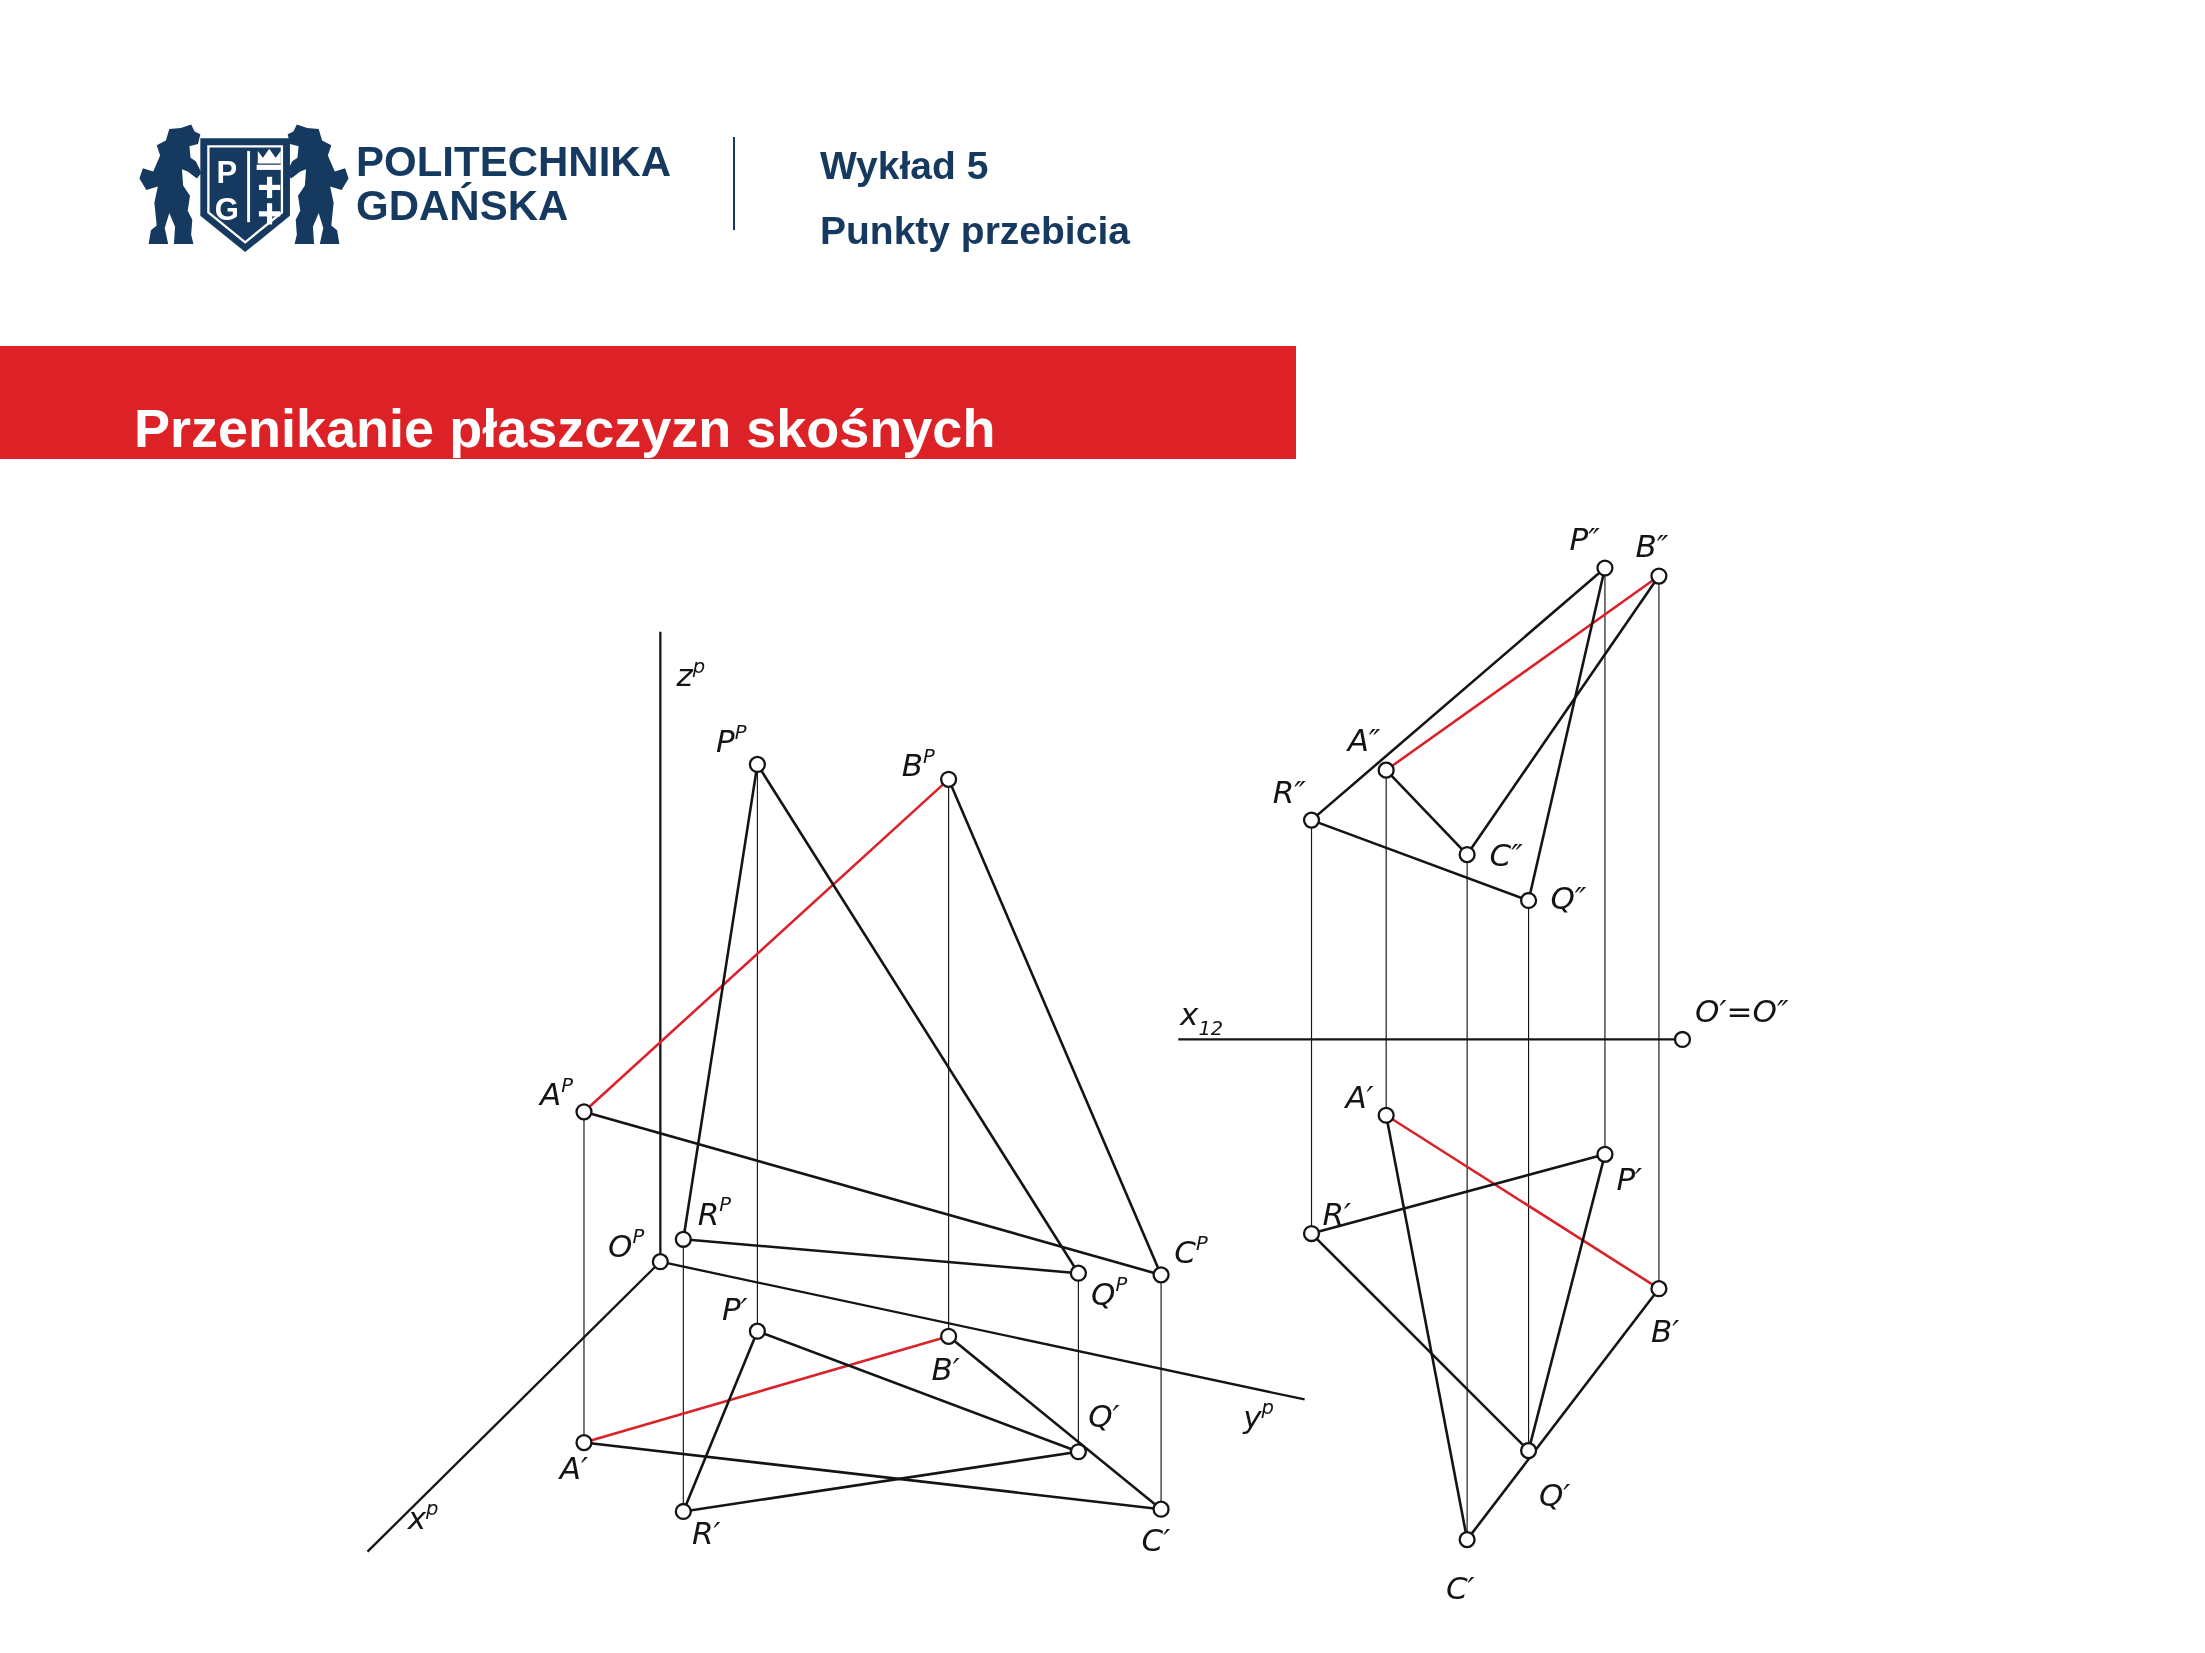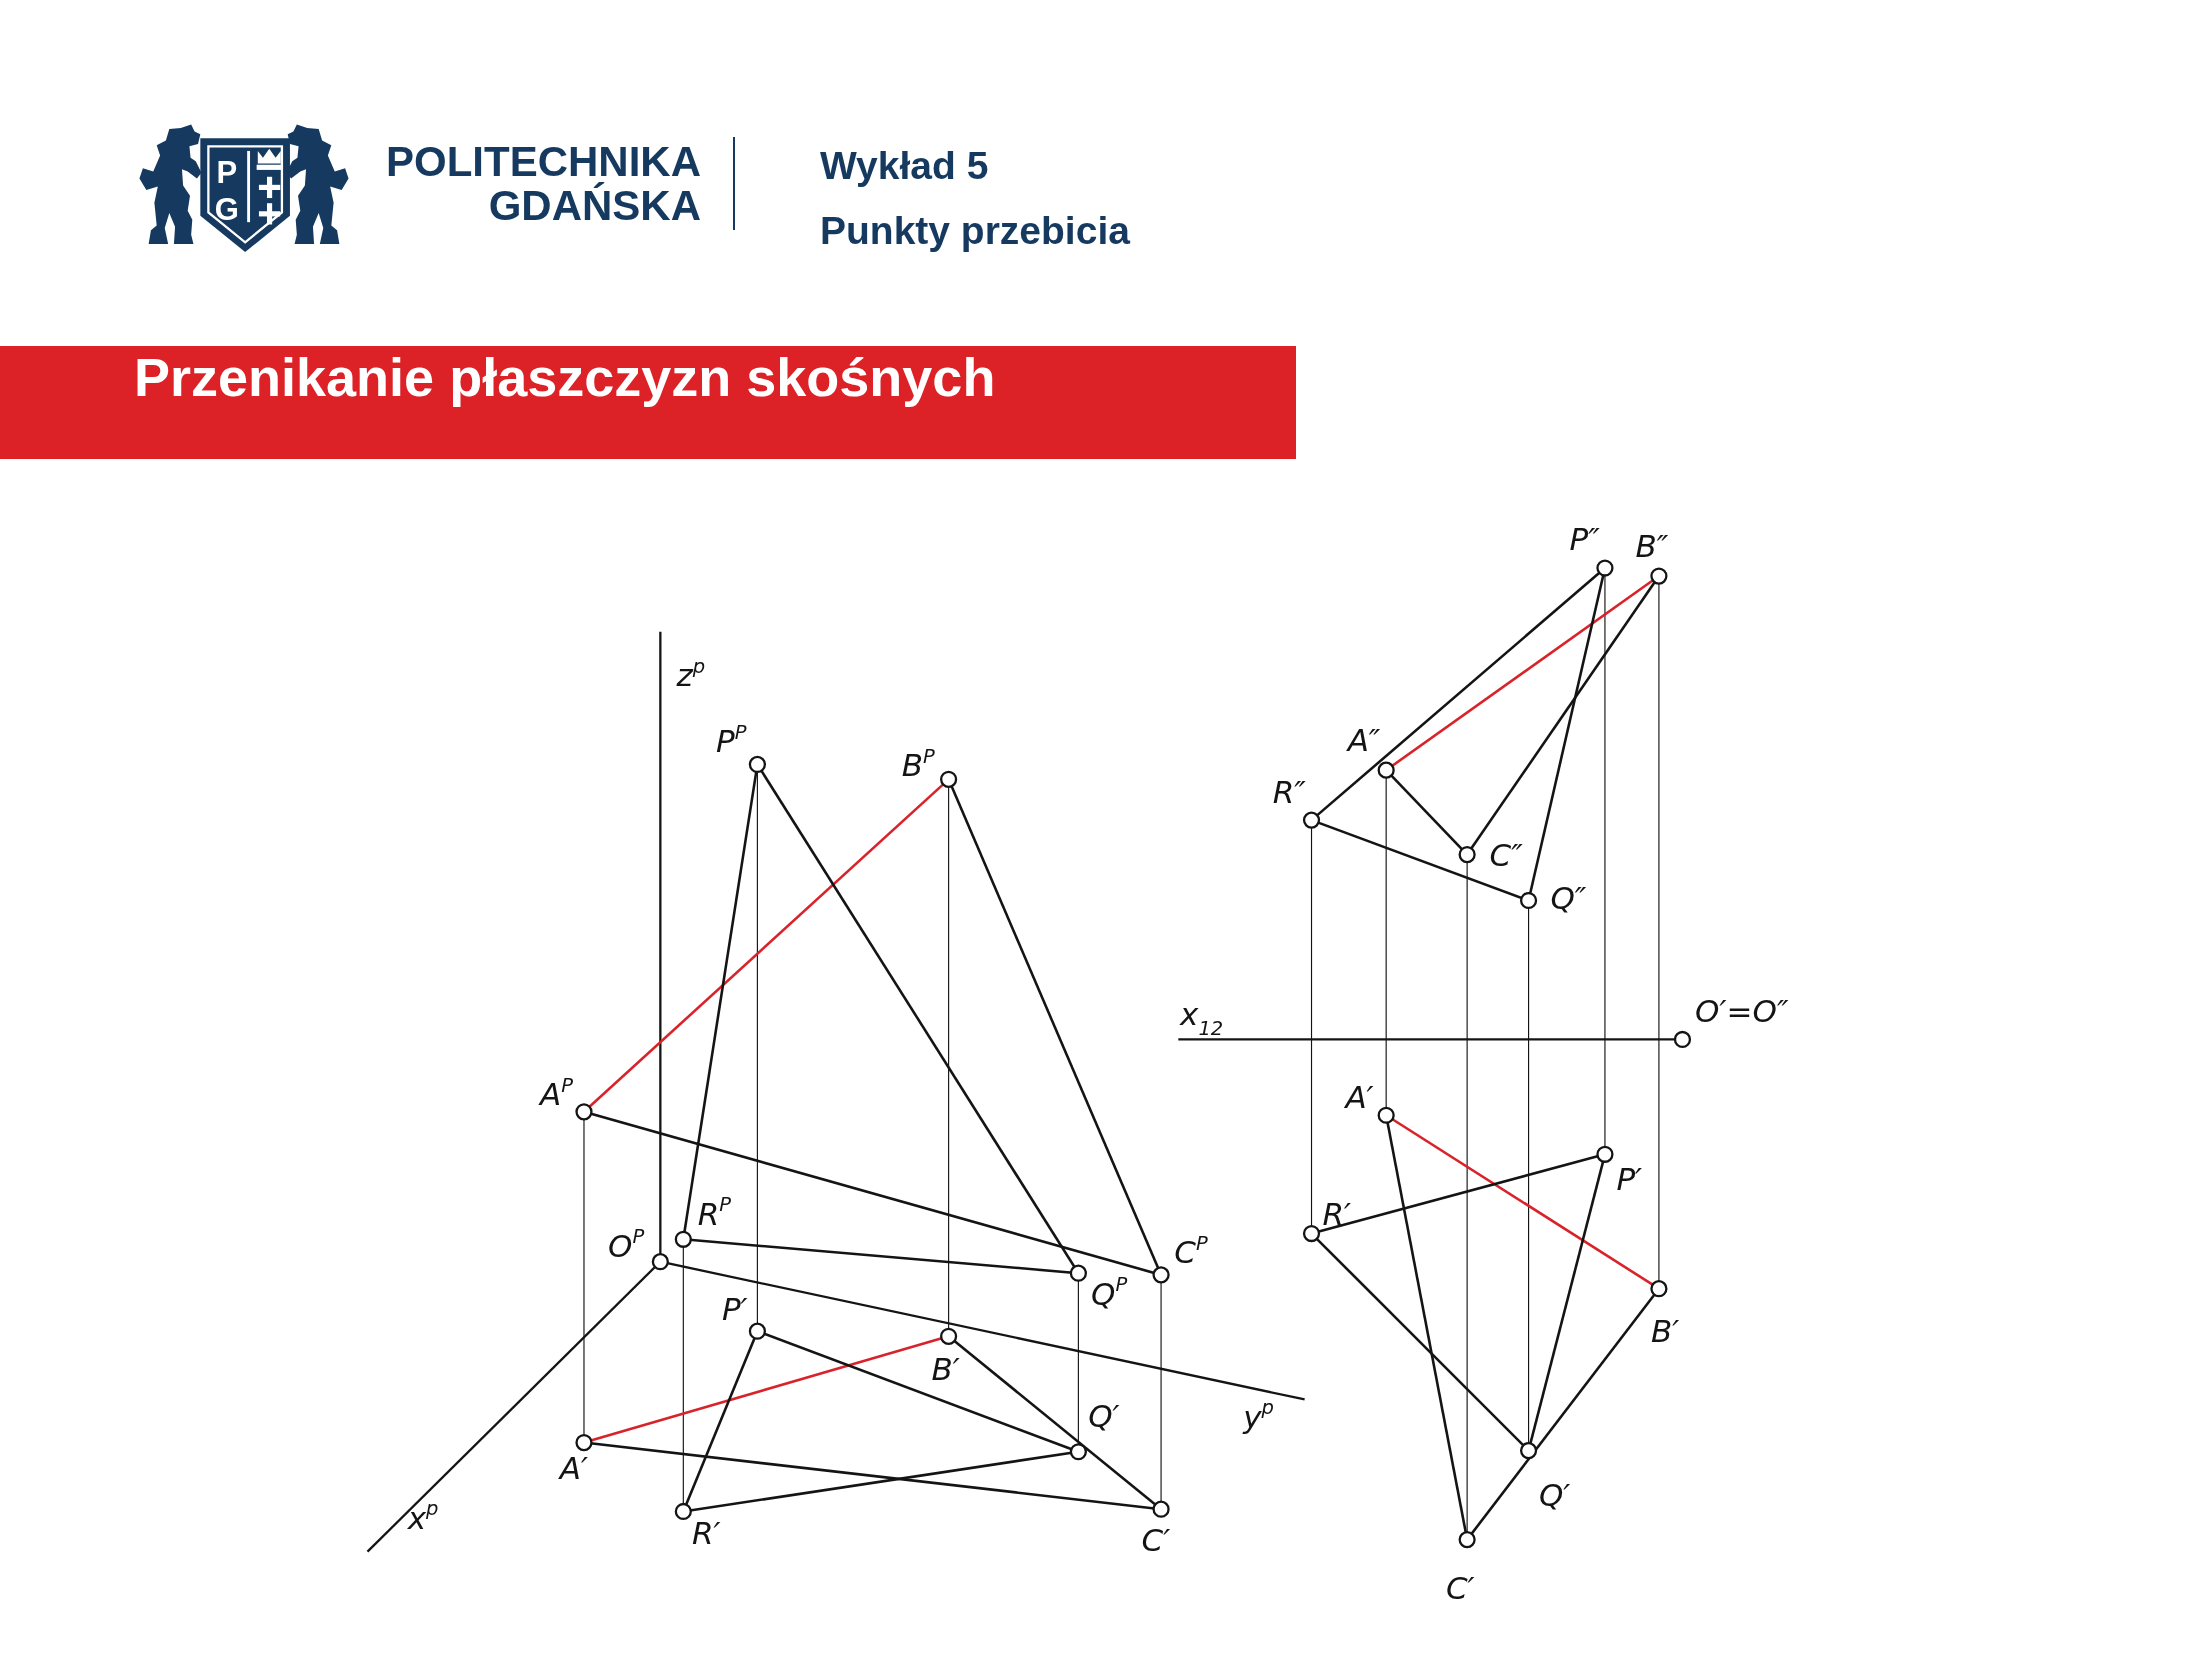--- a/index.html
+++ b/index.html
@@ -1,29 +1,29 @@
 <!DOCTYPE html>
 <html style="font-size:9.2px"><head>
 <meta charset="utf-8">
 <style>
   html,body{margin:0;padding:0;background:#ffffff;}
   body{width:2205px;height:1654px;overflow:hidden;}
   .slide{position:relative;width:2205px;height:1654px;background:#ffffff;font-family:"Liberation Sans",sans-serif;}
 
   
   .logo{position:absolute;left:136px;top:121px;}
-  .brand{position:absolute;left:356px;top:140px;width:345px;text-align:right;
+  .brand{position:absolute;left:356px;top:140px;width:345px;text-align:left;
          color:#163A5F;font-weight:bold;font-size:42px;line-height:1.04;letter-spacing:0px;}
   .hsep{position:absolute;left:733px;top:137px;width:2.3px;height:93px;background:#163A5F;}
   .lecture{position:absolute;left:820px;top:138px;color:#163A5F;font-weight:bold;font-size:39px;line-height:1.0;margin-top:8px;}
   .lecture .l2{margin-top:26.4px;}
 
   
   .title-bar{position:absolute;left:0;top:346px;width:1296px;height:113px;background:#DC2127;
-             display:flex;align-items:flex-start;}
+             display:flex;align-items:flex-end;}
   .title-bar span{color:#ffffff;font-weight:bold;font-size:54px;padding-left:134px;white-space:nowrap;}
 
   
   svg.diagram{position:absolute;left:0;top:0;width:2205px;height:1654px;}
   svg.diagram text{font-family:"DejaVu Sans",sans-serif;font-style:italic;fill:#141414;}
 
   .logo text{font-family:"Liberation Sans",sans-serif;font-weight:bold;}
 </style>
 </head>
 <body>

